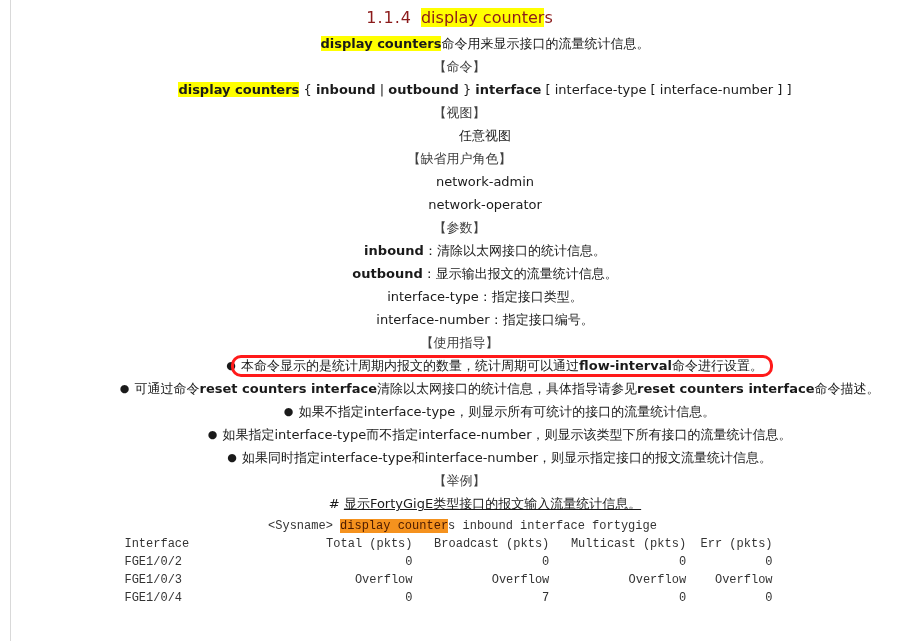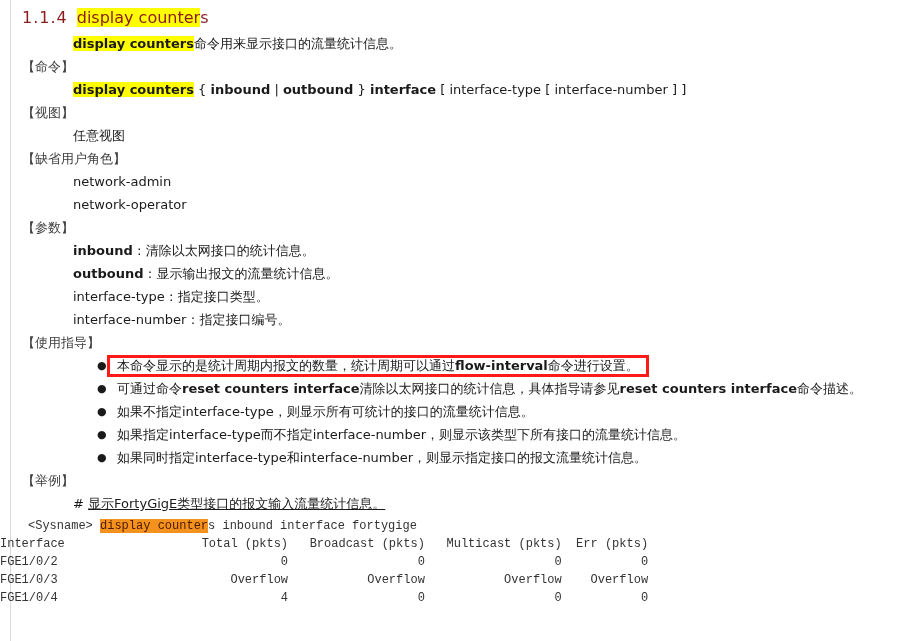--- a/index.html
+++ b/index.html
@@ -1,30 +1,30 @@
 <!DOCTYPE html>
 <html><head>
 <meta charset="utf-8">
 <style>
   html,body{margin:0;padding:0;background:#ffffff;}
   .page{position:relative;width:897px;height:641px;background:#ffffff;overflow:hidden;
         font-family:"DejaVu Sans","Liberation Sans",sans-serif;font-size:13px;color:#1a1a1a;}
   .left-rule{position:absolute;left:10px;top:0;width:1px;height:641px;background:#d9d9d9;}
-  .content{position:relative;}
+  .content{position:relative;text-align:center;}
   h1.title{font-size:16px;font-weight:400;color:#8b1a1a;margin:8px 0 5px 22px;white-space:nowrap;}
   h1.title .num{margin-right:9px;letter-spacing:1px;}
   .line{line-height:23px;white-space:nowrap;}
   .indent{padding-left:73px;}
   .sec{padding-left:22px;color:#404040;}
   .b{font-weight:bold;}
   .hl-y{background:#ffff00;}
   .u{text-decoration:underline;}
   .bullet{padding-left:97px;line-height:23px;white-space:nowrap;}
   .bullet .dot{display:inline-block;width:20px;font-size:11px;vertical-align:1px;}
-  .redbox{border:3px solid #ff1a1a;border-radius:0;padding:0 7px 1px 7px;margin-left:-10px;}
+  .redbox{border:3px solid #ff1a1a;border-radius:10px;padding:0 7px 1px 7px;margin-left:-10px;}
   .code{font-family:"Liberation Mono","DejaVu Sans Mono",monospace;font-size:12px;color:#333333;margin-top:2px;}
   .code .cl{line-height:18px;white-space:pre;}
   .code .prompt{padding-left:28px;}
   .hl-o{background:#f5921e;color:#4a1a00;}
 </style>
 </head>
 <body>
 
 <div class="page">
   <div class="left-rule"></div>
@@ -65,17 +65,17 @@
 
     <div class="line sec">【举例】</div>
 
     <div class="line indent"><span># </span><span class="u">显示FortyGigE类型接口的报文输入流量统计信息。</span></div>
 
     <div class="code">
       <div class="cl prompt"><span>&lt;Sysname&gt; </span><span class="hl-o">display counter</span><span>s inbound interface fortygige</span></div>
       <div class="cl">Interface                   Total (pkts)   Broadcast (pkts)   Multicast (pkts)  Err (pkts)</div>
       <div class="cl">FGE1/0/2                               0                  0                  0           0</div>
       <div class="cl">FGE1/0/3                        Overflow           Overflow           Overflow    Overflow</div>
-      <div class="cl">FGE1/0/4                               4                  0                  0           0</div>
+      <div class="cl">FGE1/0/4                               0                  7                  0           0</div>
     </div>
 
   </div>
 </div>
 
 </body></html>

